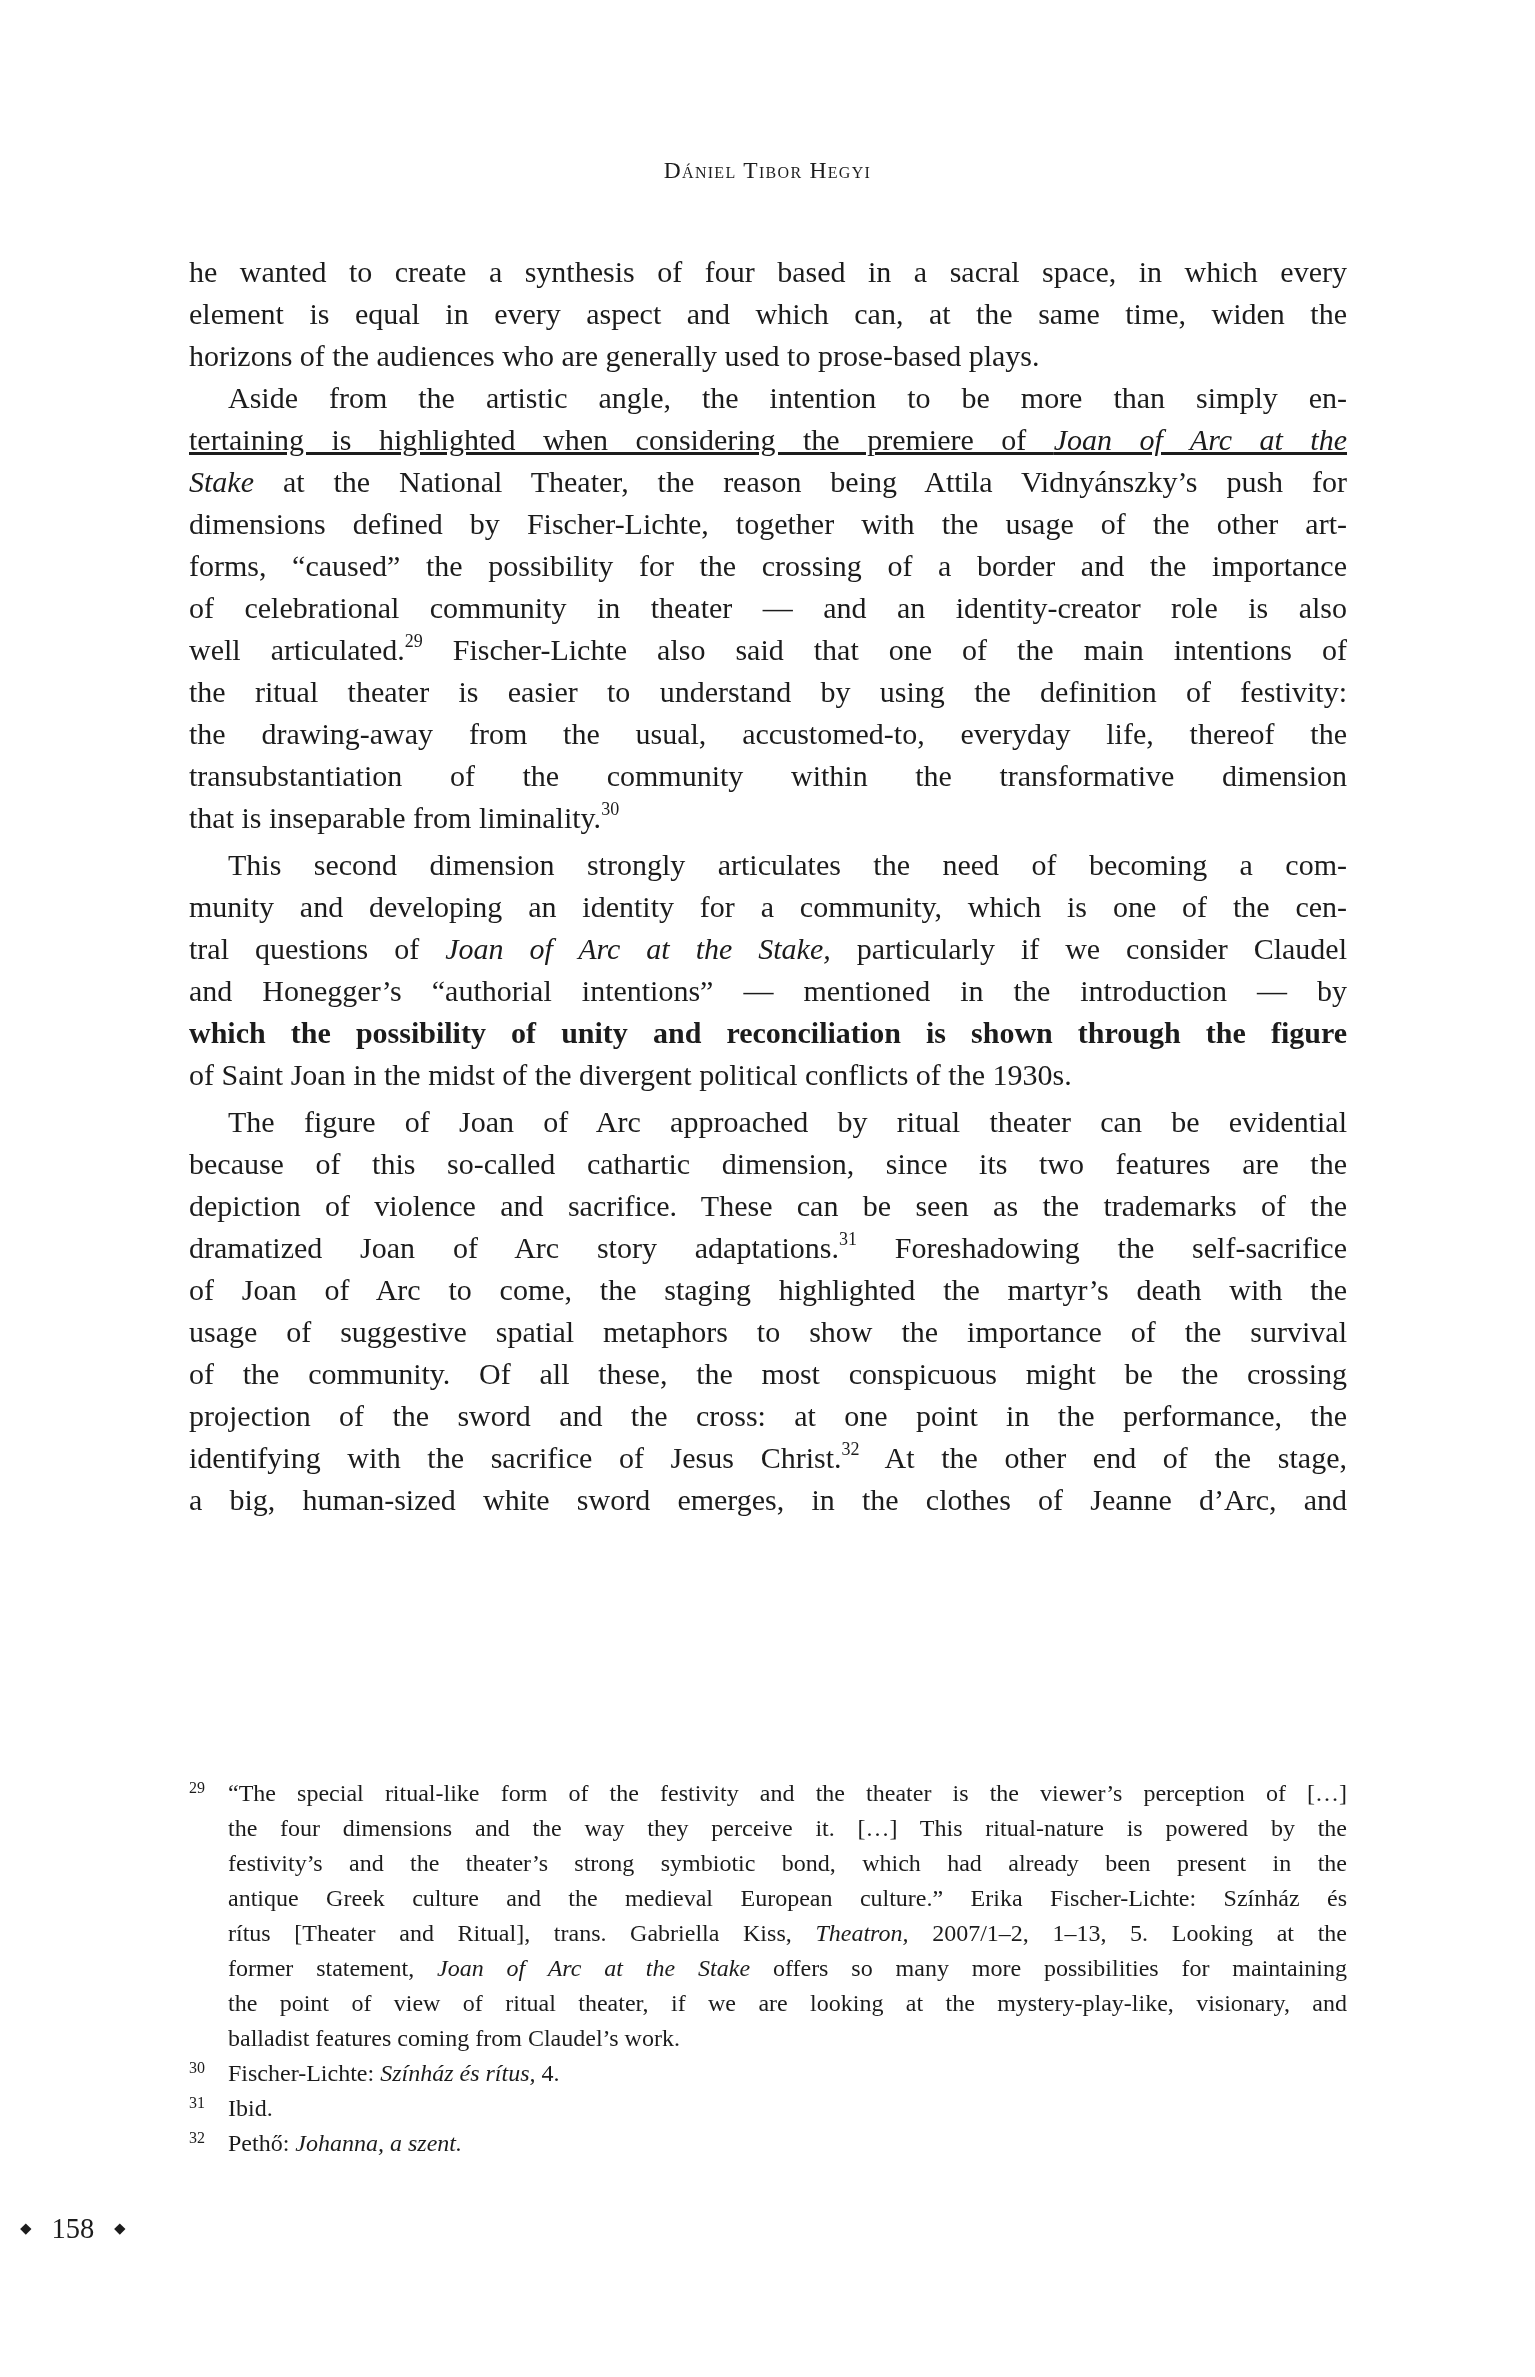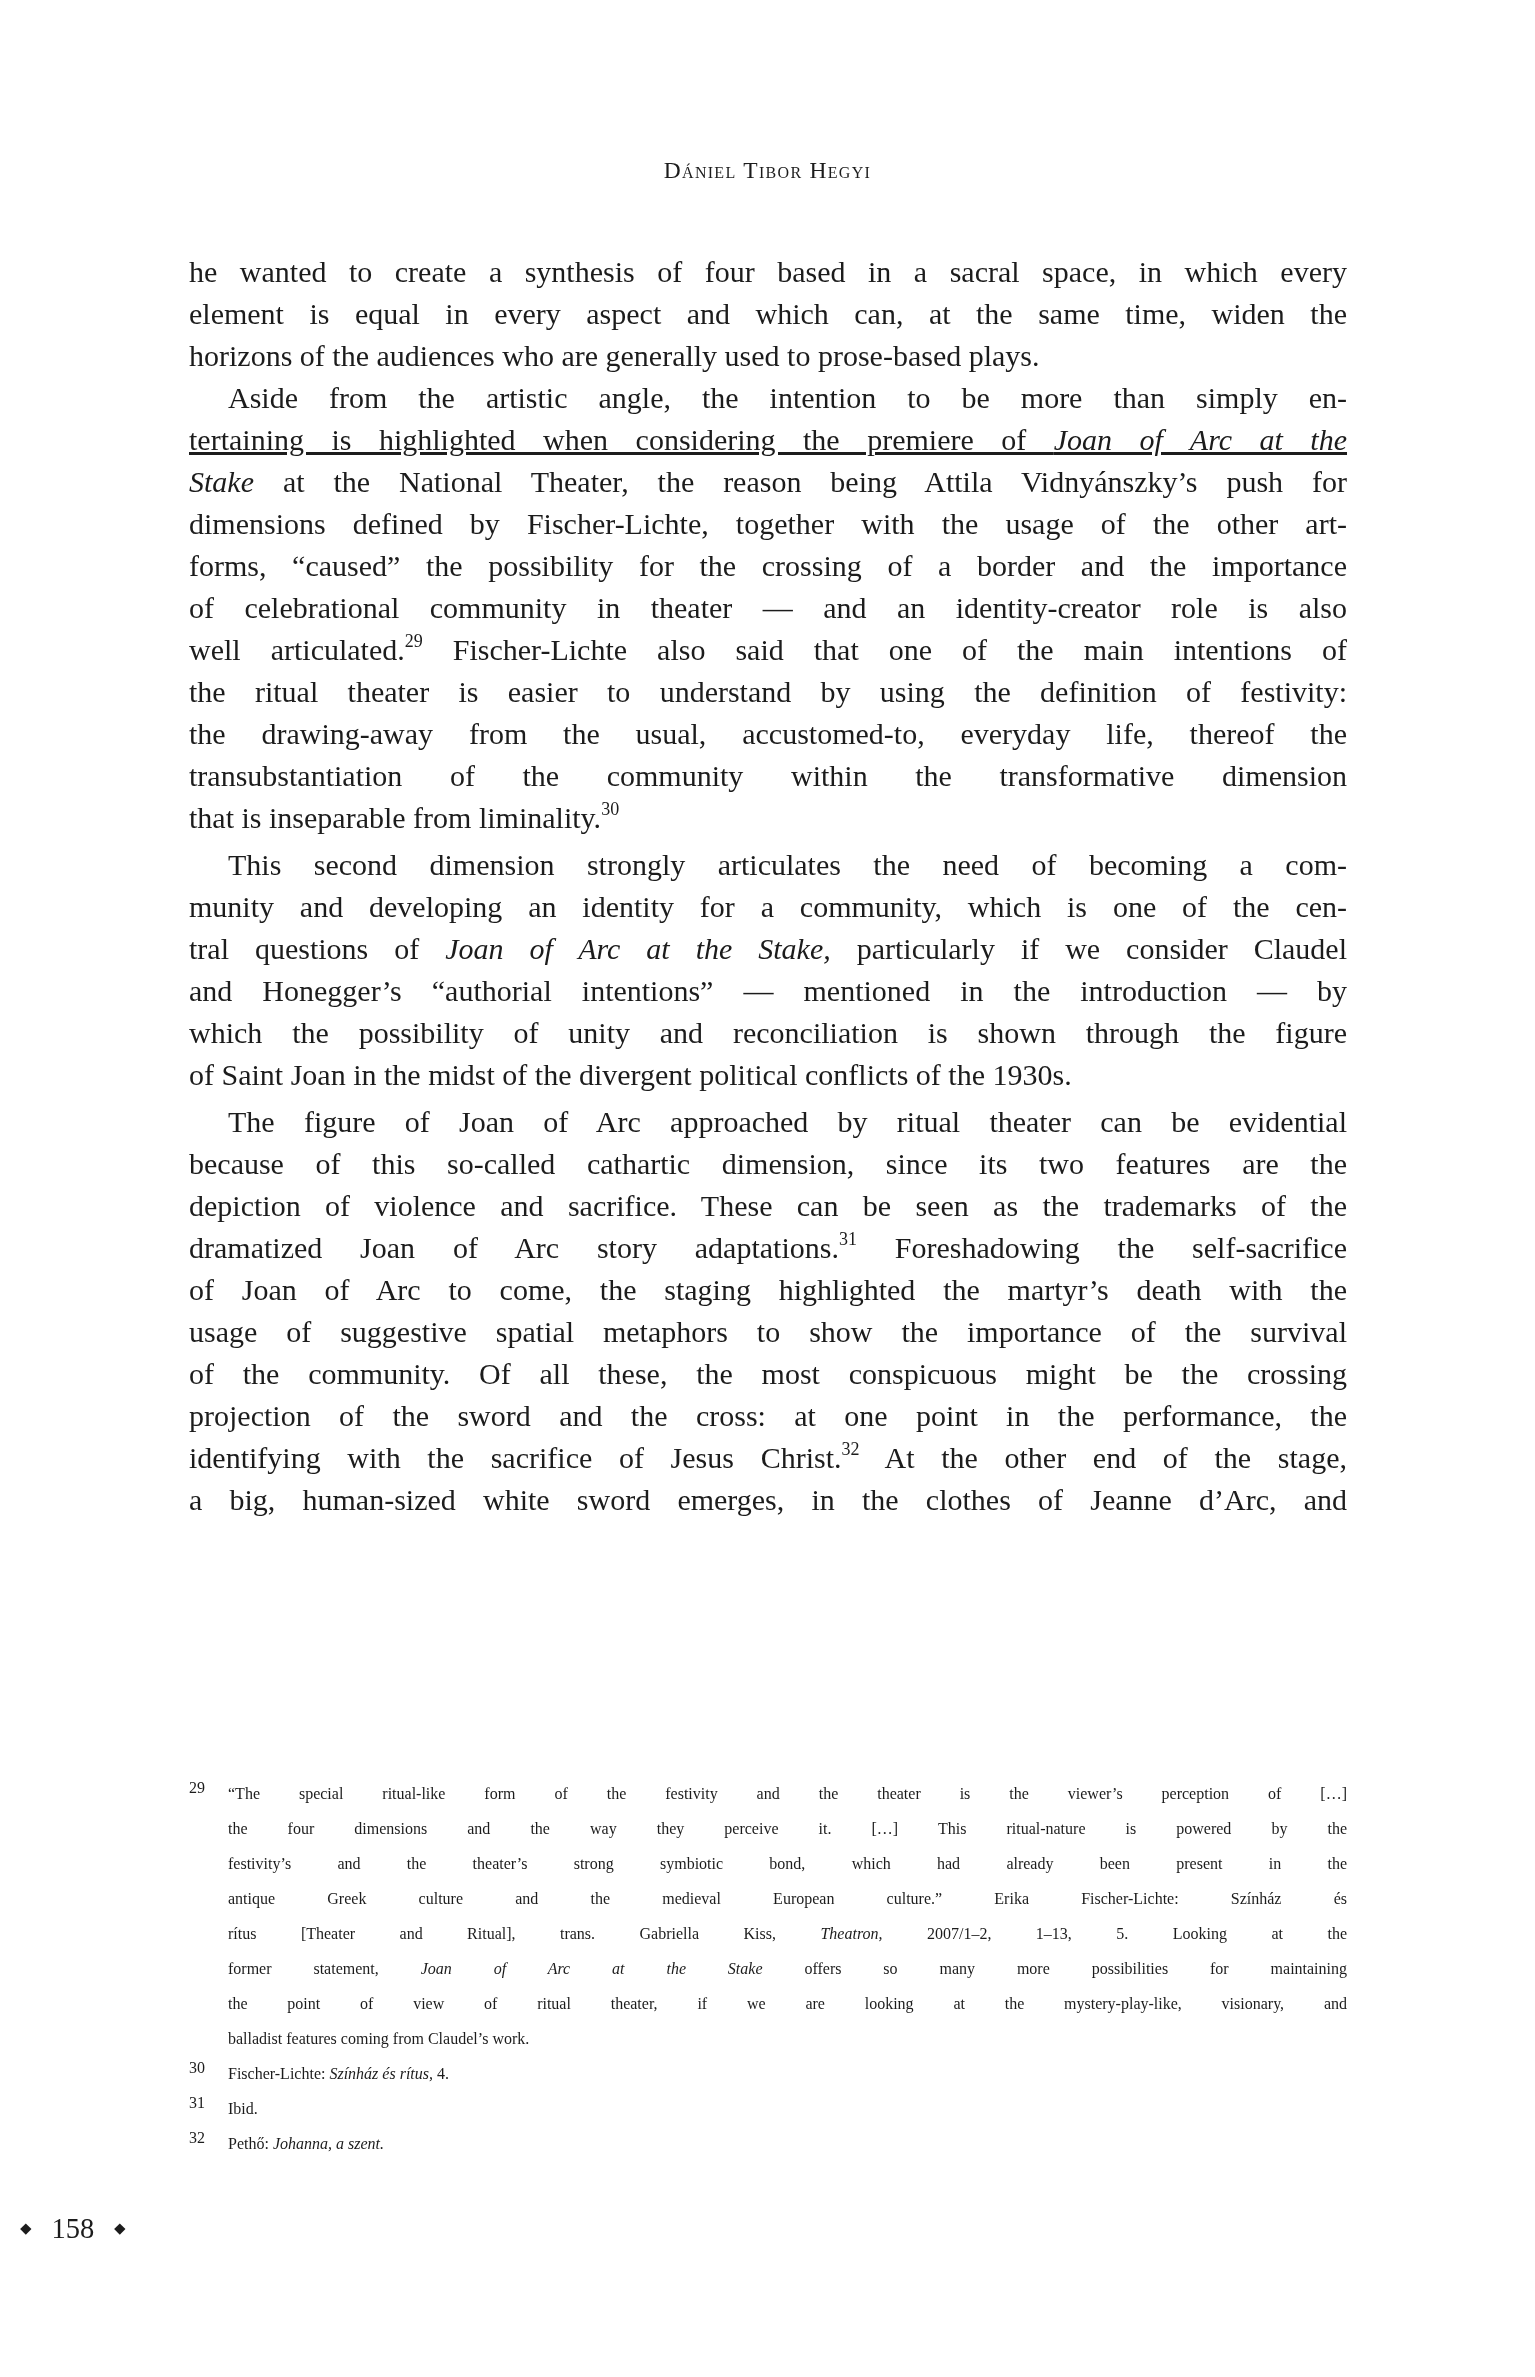--- a/index.html
+++ b/index.html
@@ -11,21 +11,21 @@
   .line { display: block; height: 42px; line-height: 42px; font-size: 30px;
           text-align: justify; text-align-last: justify; white-space: nowrap; overflow: visible; }
   .line.last { text-align-last: left; }
   .line.indent { padding-left: 39px; }
   .line.gap { margin-top: 5px; }
   i { font-style: italic; }
   sup { font-size: 60%; line-height: 0; vertical-align: 0.7em; }
   .footnotes { position: absolute; left: 189px; top: 1776px; width: 1158px; }
   .fn { position: relative; padding-left: 39px; }
   .fn-num { position: absolute; left: 0; top: 0; font-size: 16px; line-height: 23.5px; }
-  .fn-line { display: block; height: 35px; line-height: 35px; font-size: 16px;
+  .fn-line { display: block; height: 35px; line-height: 35px; font-size: 24px;
              text-align: justify; text-align-last: justify; white-space: nowrap; }
   .fn-line.last { text-align-last: left; }
   .folio { position: absolute; top: 2210px; left: 0; width: 1535px; text-align: left;
            font-size: 28.5px; line-height: 37px; }
   .folio .dot { display: inline-block; width: 7.6px; height: 7.6px; background: #1c1c1c;
                 transform: rotate(45deg); vertical-align: middle; margin: 0 22px; position: relative; top: -2.5px; }
 </style>
 </head>
 <body>
 
@@ -43,21 +43,21 @@
     <span class="line" style="white-space: normal;"><span>of celebrational community in theater — and an identity-creator role is also</span></span>
     <span class="line" style="white-space: normal; font-size: 30px;"><span>well articulated.</span><sup>29</sup><span> Fischer-Lichte also said that one of the main intentions of</span></span>
     <span class="line" style="white-space: normal;"><span>the ritual theater is easier to understand by using the definition of festivity:</span></span>
     <span class="line" style="white-space: normal;"><span>the drawing-away from the usual, accustomed-to, everyday life, thereof the</span></span>
     <span class="line" style="white-space: normal;"><span>transubstantiation of the community within the transformative dimension</span></span>
     <span class="line last" style="white-space: normal;"><span>that is inseparable from liminality.</span><sup>30</sup></span>
     <span class="line indent gap" style="white-space: normal;"><span>This second dimension strongly articulates the need of becoming a com-</span></span>
     <span class="line" style="white-space: normal;"><span>munity and developing an identity for a community, which is one of the cen-</span></span>
     <span class="line" style="white-space: normal;"><span>tral questions of </span><i>Joan of Arc at the Stake,</i><span> particularly if we consider Claudel</span></span>
     <span class="line" style="white-space: normal;"><span>and Honegger’s “authorial intentions” — mentioned in the introduction — by</span></span>
-    <span class="line" style="white-space: normal;"><span>which the possibility of unity and reconciliation is shown through the figure</span></span>
+    <span class="line" style="white-space: normal; font-weight: bold;"><span>which the possibility of unity and reconciliation is shown through the figure</span></span>
     <span class="line last" style="white-space: normal;"><span>of Saint Joan in the midst of the divergent political conflicts of the 1930s.</span></span>
     <span class="line indent gap" style="white-space: normal;"><span>The figure of Joan of Arc approached by ritual theater can be evidential</span></span>
     <span class="line" style="white-space: normal;"><span>because of this so-called cathartic dimension, since its two features are the</span></span>
     <span class="line" style="white-space: normal;"><span>depiction of violence and sacrifice. These can be seen as the trademarks of the</span></span>
     <span class="line" style="white-space: normal;"><span>dramatized Joan of Arc story adaptations.</span><sup>31</sup><span> Foreshadowing the self-sacrifice</span></span>
     <span class="line" style="white-space: normal;"><span>of Joan of Arc to come, the staging highlighted the martyr’s death with the</span></span>
     <span class="line" style="white-space: normal;"><span>usage of suggestive spatial metaphors to show the importance of the survival</span></span>
     <span class="line" style="white-space: normal;"><span>of the community. Of all these, the most conspicuous might be the crossing</span></span>
     <span class="line" style="white-space: normal;"><span>projection of the sword and the cross: at one point in the performance, the</span></span>
     <span class="line" style="white-space: normal;"><span>identifying with the sacrifice of Jesus Christ.</span><sup>32</sup><span> At the other end of the stage,</span></span>

